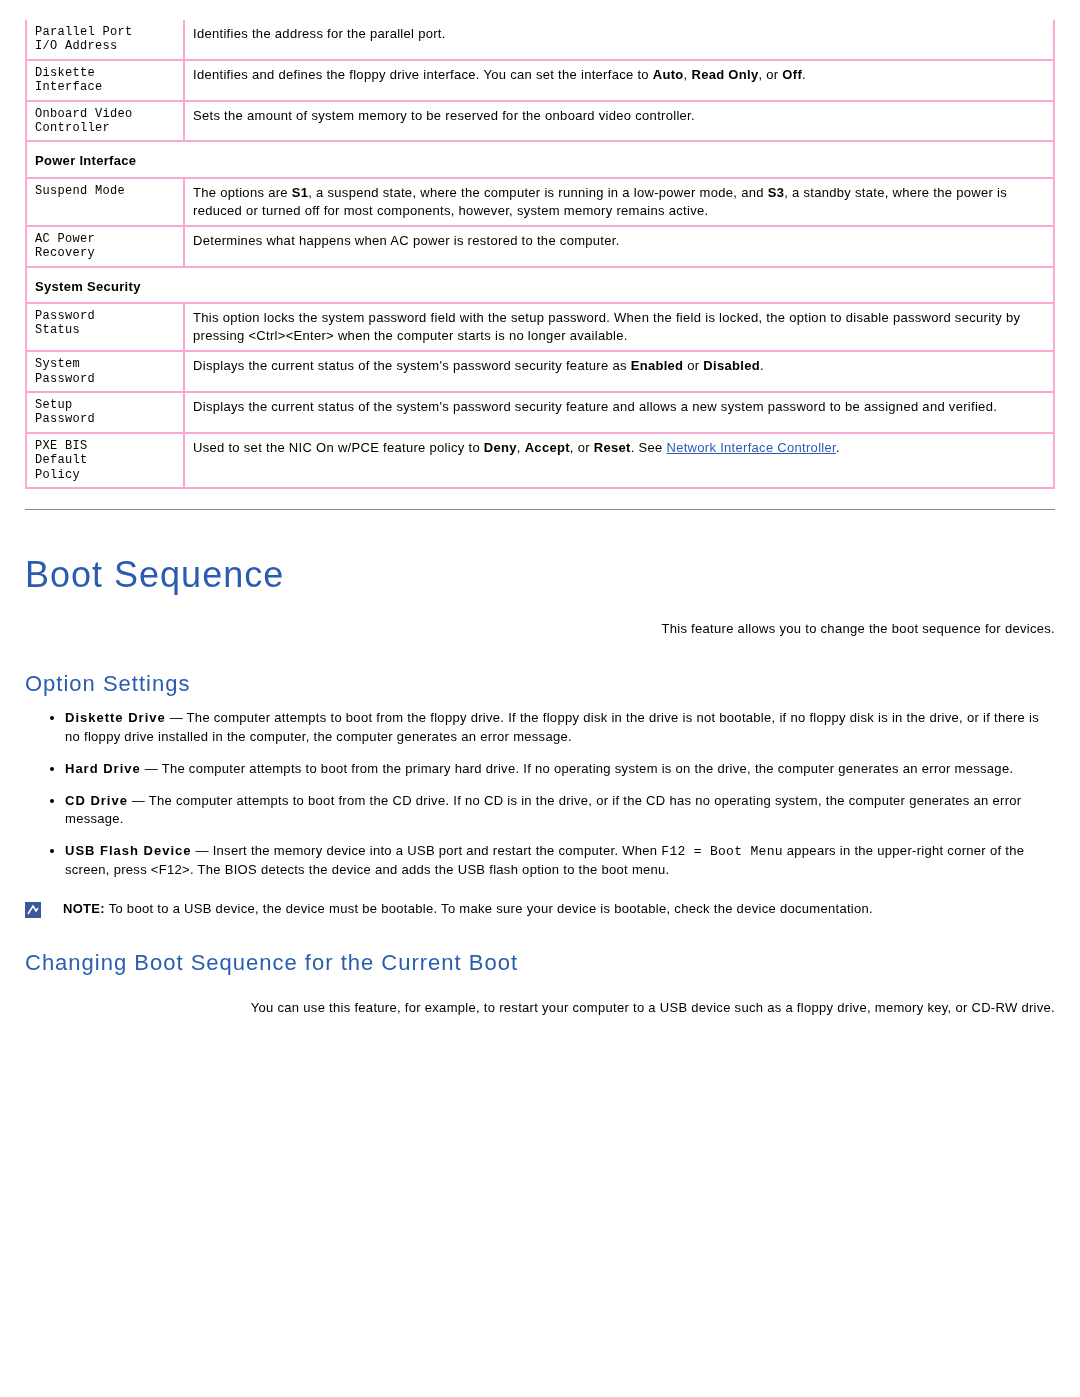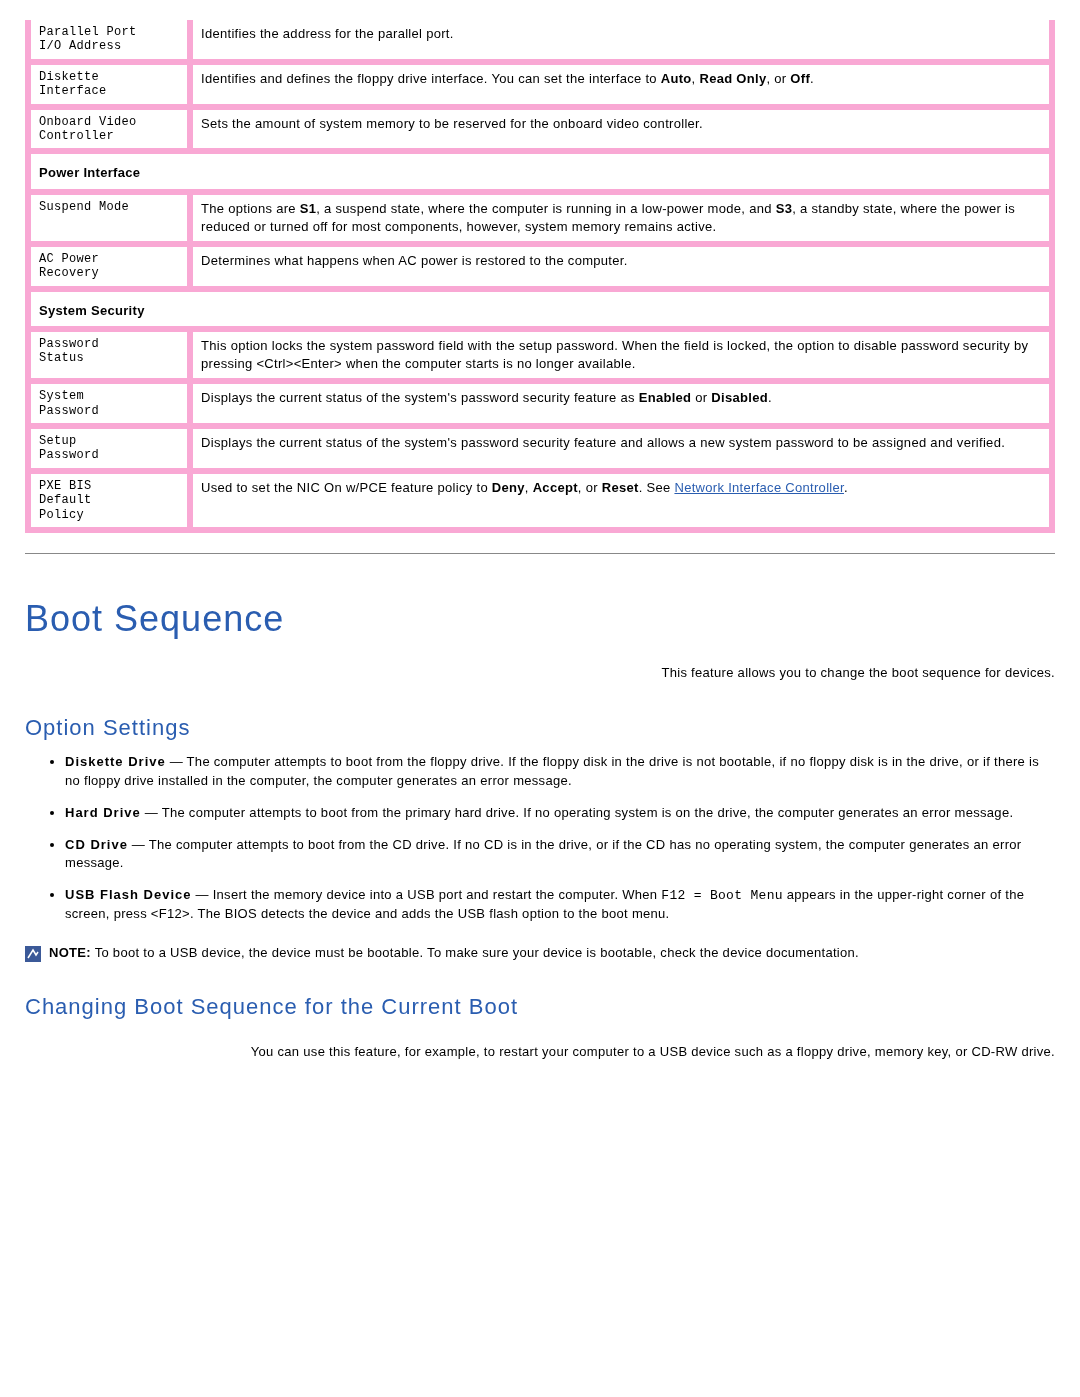--- a/index.html
+++ b/index.html
@@ -9,21 +9,21 @@
     margin: 20px 25px;
     line-height: 1.4;
     letter-spacing: 0.3px;
   }
   table {
     width: 100%;
     border-collapse: collapse;
     margin-bottom: 0;
   }
   td {
-    border: 6px solid #f9a8d4;
+    border: 2px solid #f9a8d4;
     padding: 5px 8px;
     vertical-align: top;
     font-size: 13px;
   }
   td.label {
     font-family: "Courier New", monospace;
     font-size: 12px;
     width: 140px;
     line-height: 1.2;
   }
@@ -72,21 +72,21 @@
     text-decoration: underline;
   }
   hr {
     border: none;
     border-top: 1px solid #888;
     margin: 20px 0 15px;
   }
   .note-block {
     display: flex;
     align-items: flex-start;
-    gap: 8px;
+    gap: 22px;
     margin: 15px 0;
   }
   .note-icon {
     width: 16px;
     height: 16px;
     flex-shrink: 0;
     margin-top: 2px;
   }
   .note-icon svg { display:block; }
 </style>

